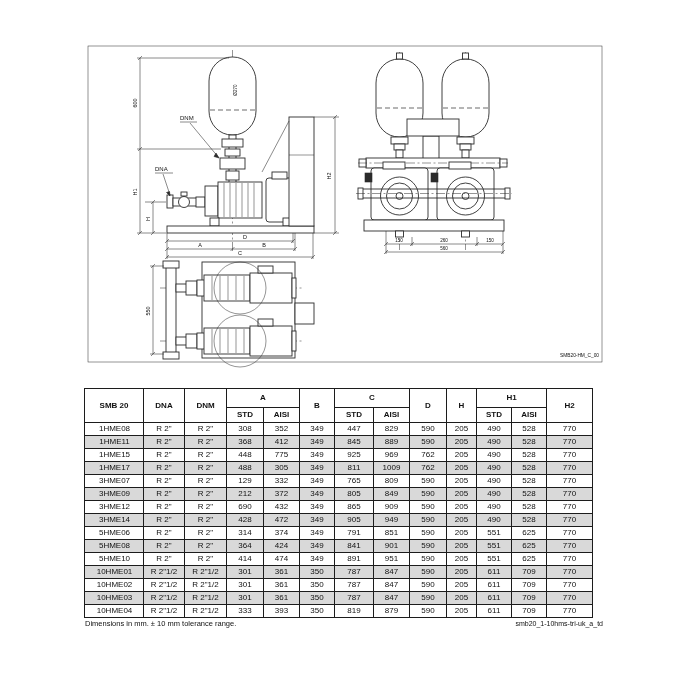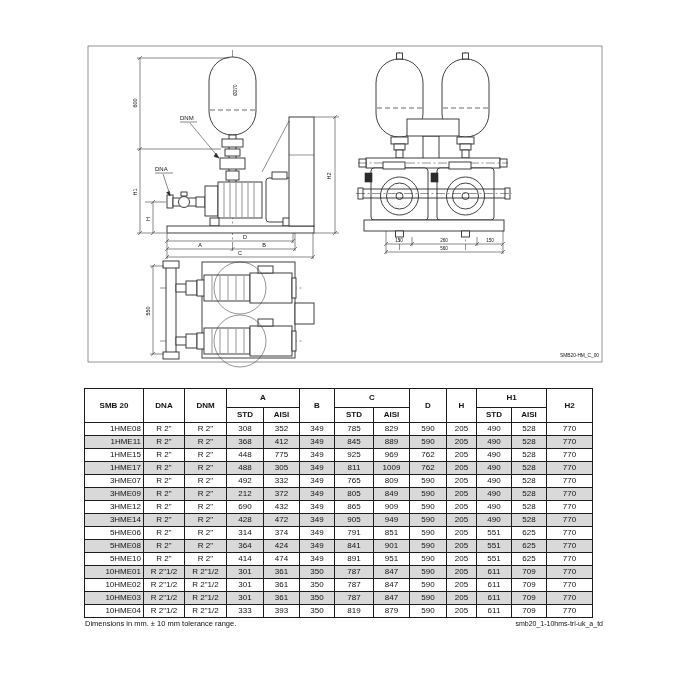--- a/index.html
+++ b/index.html
@@ -28,21 +28,21 @@
   .dim-table th,.dim-table td{
     border:1px solid #1c1c1c;
     font-size:8px;line-height:12px;height:12px;
     padding:0 2px;text-align:center;white-space:nowrap;
     font-weight:normal;
   }
   .dim-table thead tr.h1 th{height:18px;line-height:18px;}
   .dim-table thead tr.h2 th{height:14px;line-height:14px;text-align:center;}
   .dim-table th{font-weight:bold;}
   .dim-table tbody tr.shaded td{background:#d9d9d9;}
-  .dim-table td.model{text-align:right;padding-left:3px;}
+  .dim-table td.model{text-align:center;padding-left:3px;}
 
   .footnote{position:absolute;left:85px;top:619px;font-size:7.5px;}
   .docref{position:absolute;left:0;top:620px;width:603px;text-align:right;font-size:7px;}
 </style>
 </head>
 <body>
 
 <div class="drawing">
 <svg width="700" height="380" viewBox="0 0 700 380" xmlns="http://www.w3.org/2000/svg">
 
@@ -319,21 +319,21 @@
     </tr>
   </thead>
   <tbody>
       <tr>
         <td class="model">1HME08</td>
         <td>R 2"</td>
         <td>R 2"</td>
         <td>308</td>
         <td>352</td>
         <td>349</td>
-        <td>785</td>
+        <td>447</td>
         <td>829</td>
         <td>590</td>
         <td>205</td>
         <td>490</td>
         <td>528</td>
         <td>770</td>
       </tr>
       <tr class="shaded">
         <td class="model">1HME11</td>
         <td>R 2"</td>
@@ -376,21 +376,21 @@
         <td>762</td>
         <td>205</td>
         <td>490</td>
         <td>528</td>
         <td>770</td>
       </tr>
       <tr>
         <td class="model">3HME07</td>
         <td>R 2"</td>
         <td>R 2"</td>
-        <td>492</td>
+        <td>129</td>
         <td>332</td>
         <td>349</td>
         <td>765</td>
         <td>809</td>
         <td>590</td>
         <td>205</td>
         <td>490</td>
         <td>528</td>
         <td>770</td>
       </tr>

